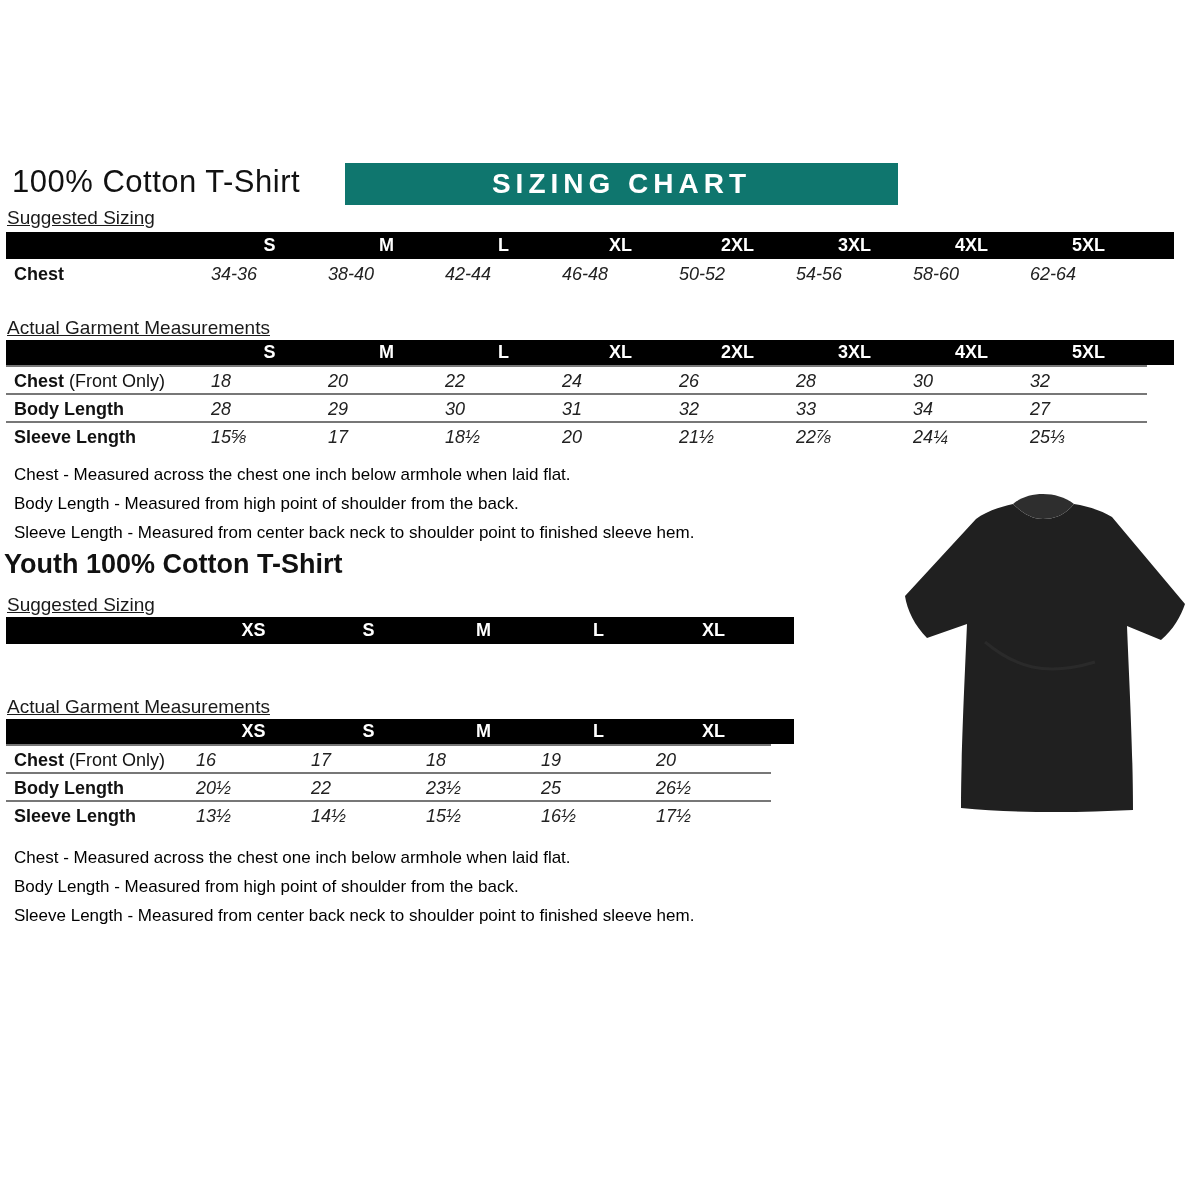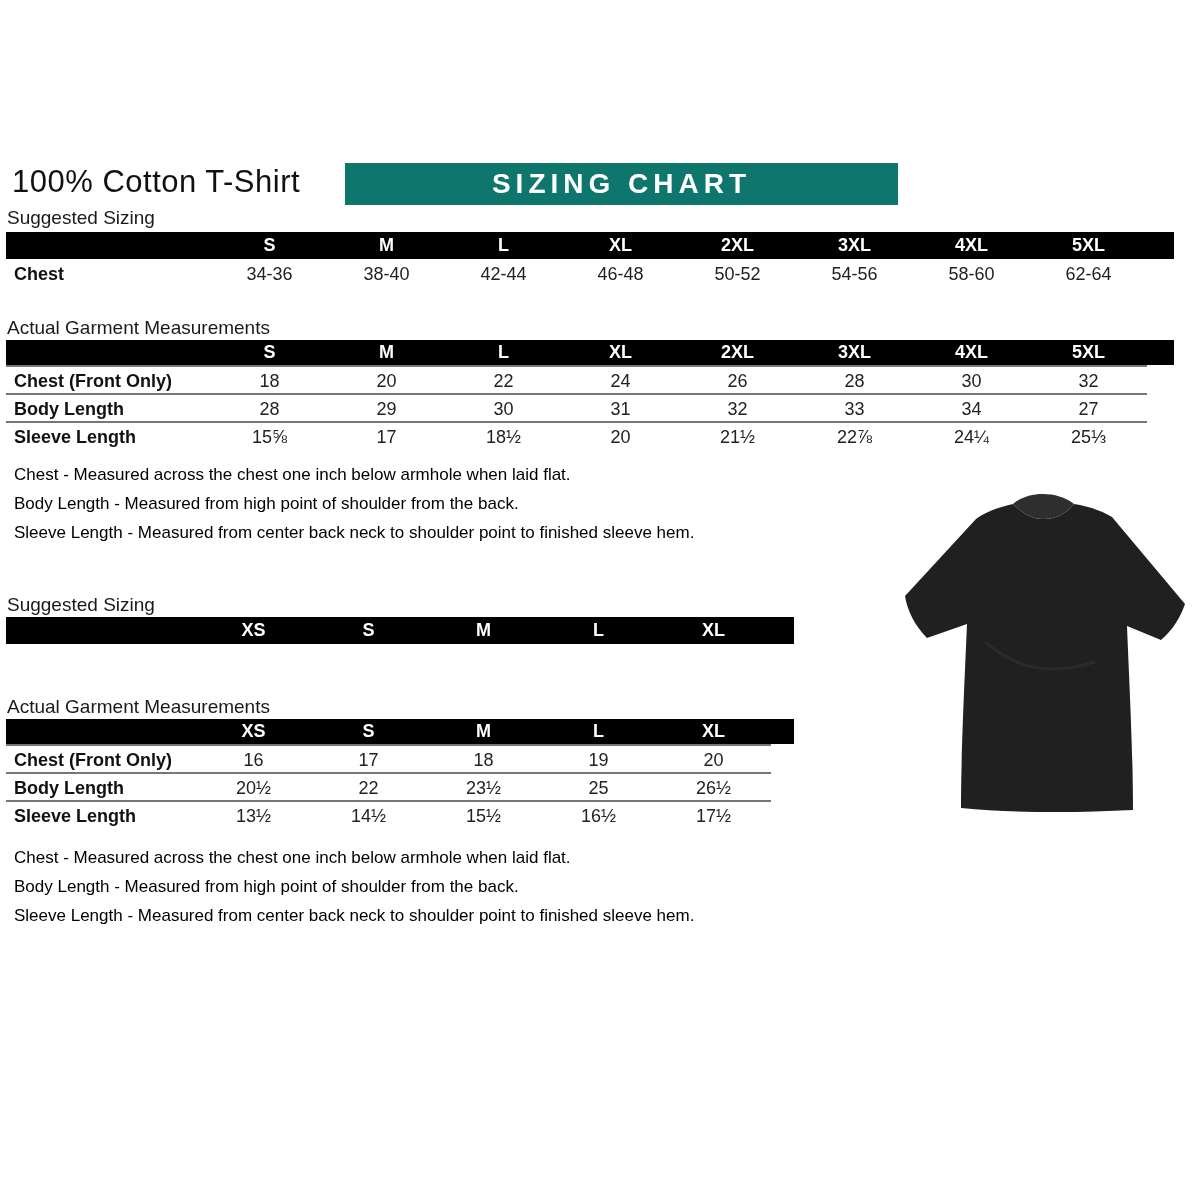--- a/index.html
+++ b/index.html
@@ -4,40 +4,40 @@
 <style>
   html,body{margin:0;padding:0;background:#fff;}
   .canvas{
     position:relative;width:1200px;height:1200px;background:#fff;overflow:hidden;
     font-family:"Liberation Sans","DejaVu Sans",sans-serif;color:#111;
   }
   
   .main-title{position:absolute;left:12px;top:164px;font-size:31px;font-weight:400;letter-spacing:0.5px;}
   .banner{position:absolute;left:345px;top:163px;width:553px;height:42px;background:#0f766e;
           color:#fff;font-weight:700;font-size:28px;letter-spacing:5px;text-align:center;line-height:42px;}
-  .section-label{position:absolute;left:7px;font-size:19px;font-weight:400;color:#1a1a1a;}
+  .section-label{position:absolute;left:7px;font-size:19px;font-weight:400;color:#1a1a1a;text-decoration:underline;}
   .youth-title{position:absolute;left:4px;top:549px;font-size:27px;font-weight:700;}
   
   .sizing-table{position:absolute;left:6px;}
   .adult{width:1168px;}
   .youth{width:788px;}
   .thead{background:#000;color:#fff;display:grid;}
   .adult .thead,.adult .trow{grid-template-columns:205px repeat(8,117px);}
   .youth .thead,.youth .trow{grid-template-columns:190px repeat(5,115px);}
   .t-sugg .thead{height:27px;line-height:27px;}
   .t-sugg .trow{height:31px;line-height:31px;}
   .t-act .thead{height:25px;line-height:25px;}
   .t-act .trow{height:28px;line-height:28px;}
   .th{text-align:center;font-weight:700;font-size:18px;}
   .trow{display:grid;}
   .trow.sep > div{border-top:2px solid #777;}
-  .cell{text-align:center;font-size:18px;color:#222;}
+  .cell{font-size:18px;color:#222;font-style:italic;}
   .rowlabel{padding-left:8px;font-size:18px;white-space:nowrap;}
   .rowlabel b{font-weight:700;}
-  .rowlabel span{font-weight:700;}
+  .rowlabel span{font-weight:400;}
   
   .notes{position:absolute;left:14px;font-size:17px;line-height:29px;color:#000000;}
   
   .tshirt{position:absolute;left:895px;top:492px;width:296px;height:326px;}
 </style>
 </head>
 <body>
 
 <div class="canvas">
 
@@ -117,20 +117,21 @@
         <div class="cell">25⅓</div>
       </div>
     </div>
 
   <div class="notes" style="top:460px;">
     <div>Chest - Measured across the chest one inch below armhole when laid flat.</div>
     <div>Body Length - Measured from high point of shoulder from the back.</div>
     <div>Sleeve Length - Measured from center back neck to shoulder point to finished sleeve hem.</div>
   </div>
 
+  <div class="youth-title">Youth 100% Cotton T-Shirt</div>
 
   <div class="section-label" style="top:594px;">Suggested Sizing</div>
   <div class="sizing-table youth t-sugg" style="top:617px;">
     <div class="thead">
         <div class="th"></div>
         <div class="th">XS</div>
         <div class="th">S</div>
         <div class="th">M</div>
         <div class="th">L</div>
         <div class="th">XL</div>

